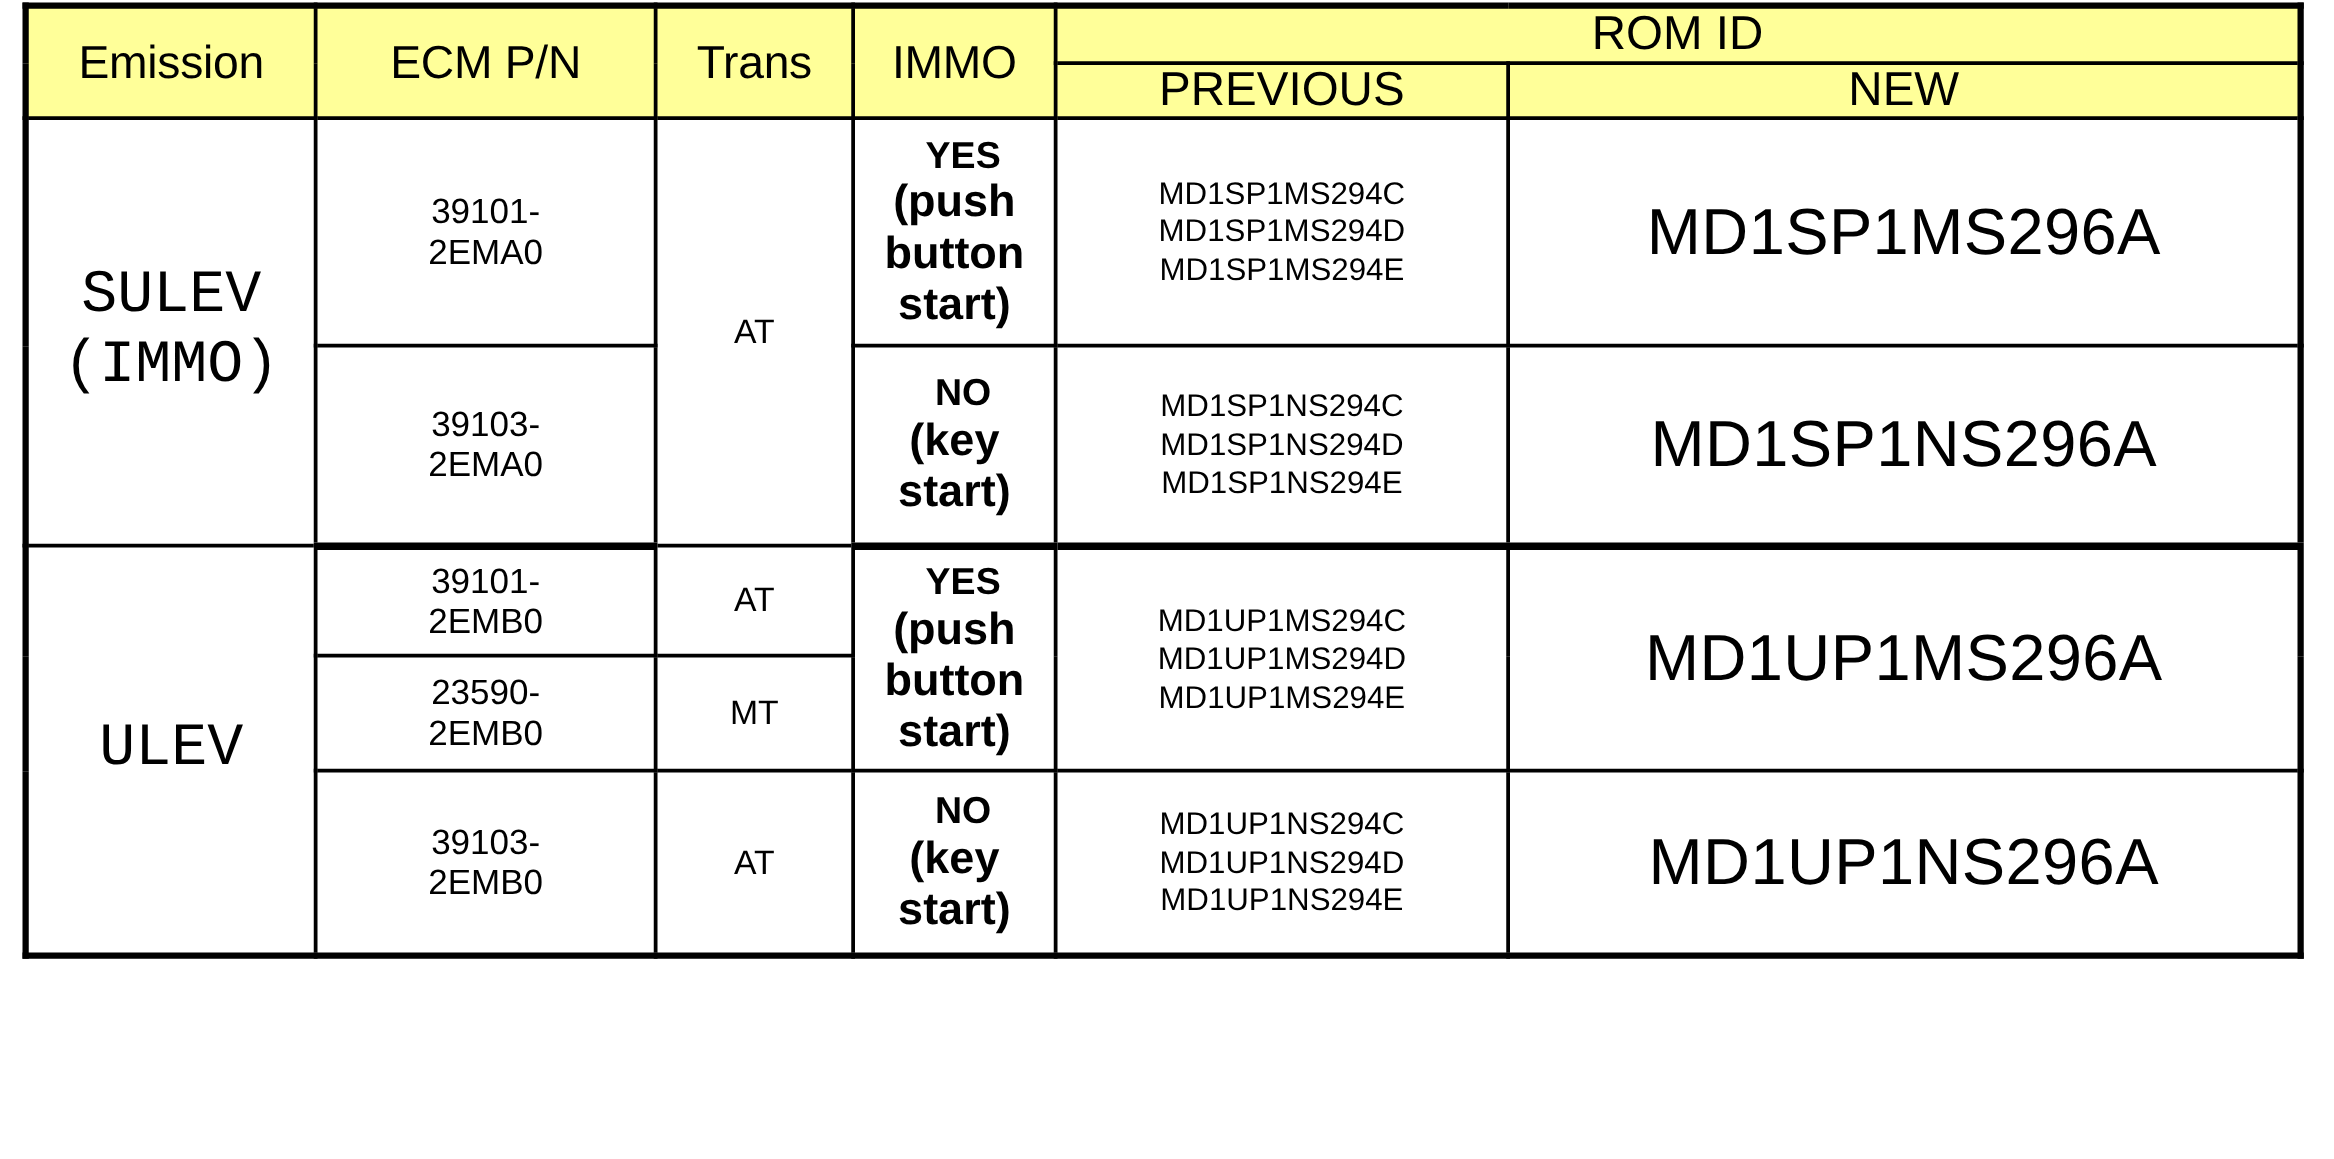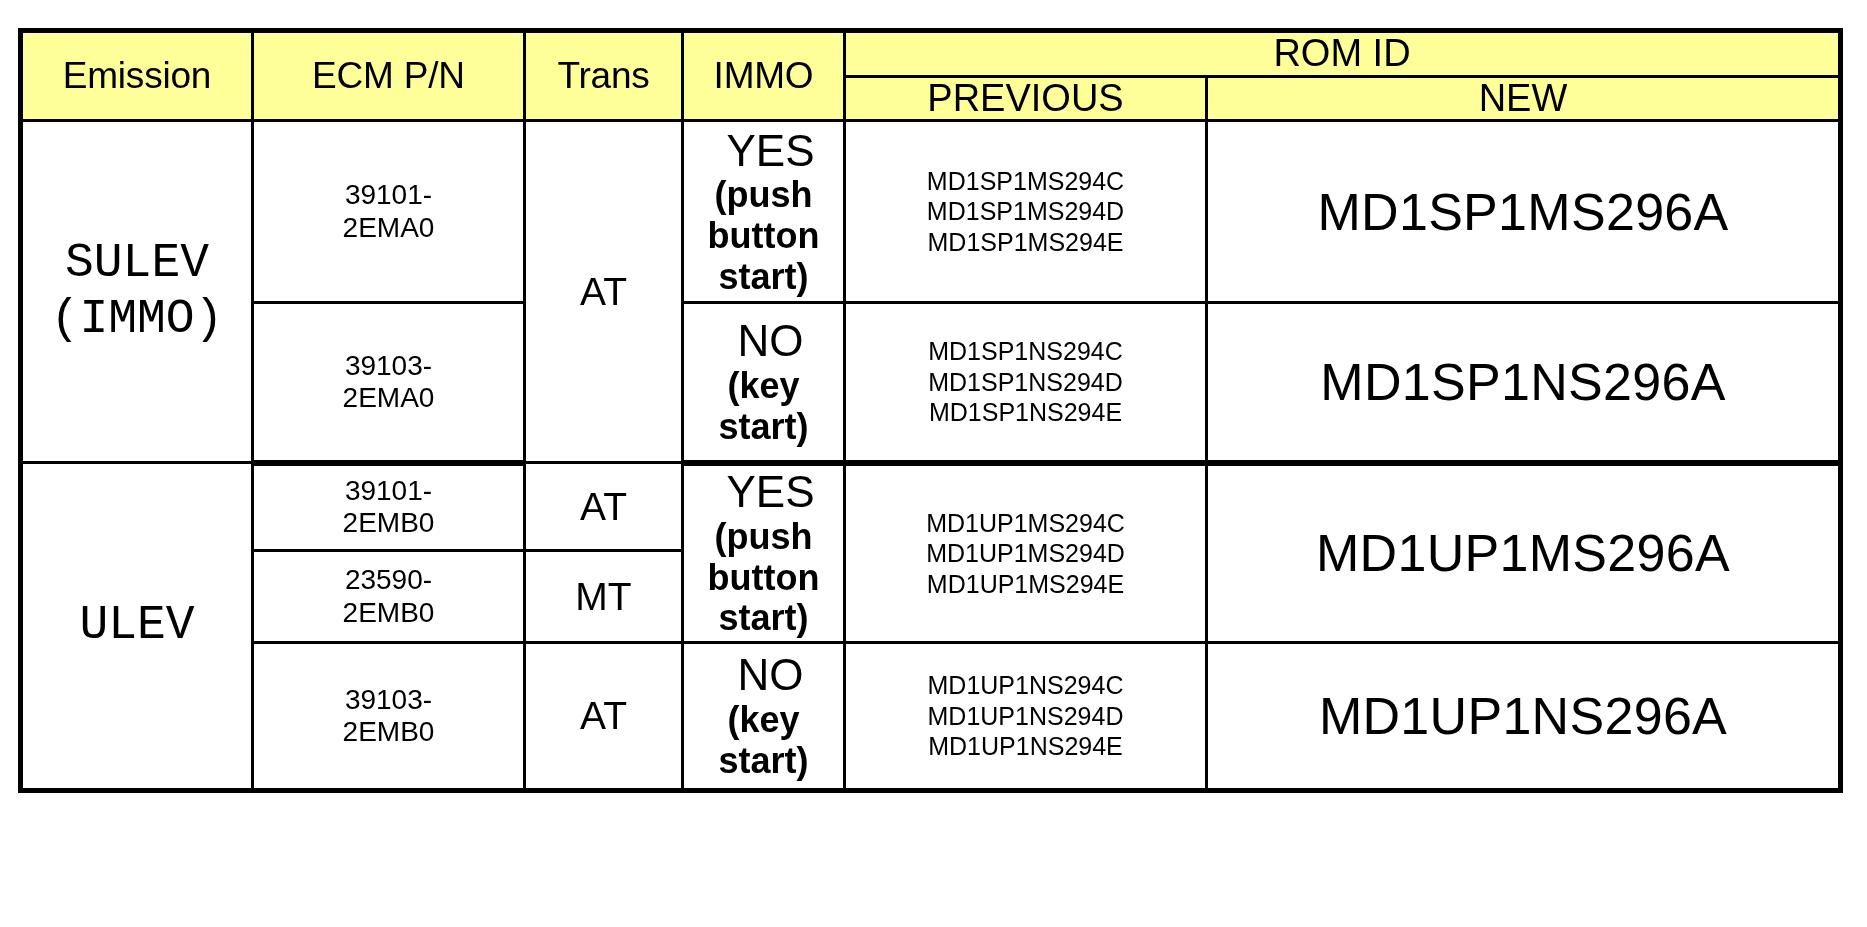--- a/index.html
+++ b/index.html
@@ -19,21 +19,21 @@
     left: 0;
     top: 0;
     width: 1867px;
     height: 927px;
     background: #ffffff;
   }
 
   table.rom-table {
     position: absolute;
     left: 18px;
-    top: 28px;
+    top: 2px;
     width: 1820px;
     border-collapse: collapse;
     table-layout: fixed;
   }
 
   table.rom-table td,
   table.rom-table th {
     border: 3px solid #000000;
     padding: 0;
     vertical-align: middle;
@@ -77,30 +77,30 @@
     font-weight: bold;
     line-height: 1.15;
     font-family: Liberation Mono, monospace;
   }
   .cell-ecm {
     font-size: 28px;
     font-weight: bold;
     line-height: 1.15;
   }
   .cell-trans {
-    font-size: 39px;
+    font-size: 27px;
     font-weight: bold;
   }
   .cell-immo {
     font-size: 36px;
     line-height: 1.13;
   }
   .cell-immo .immo-head {
-    font-weight: normal;
-    font-size: 44px;
+    font-weight: bold;
+    font-size: 30px;
     display: block;
     padding-left: 14px;
   }
   .cell-immo .immo-sub {
     font-weight: bold;
     display: block;
   }
   .cell-prev {
     font-size: 25px;
     text-align: left;

